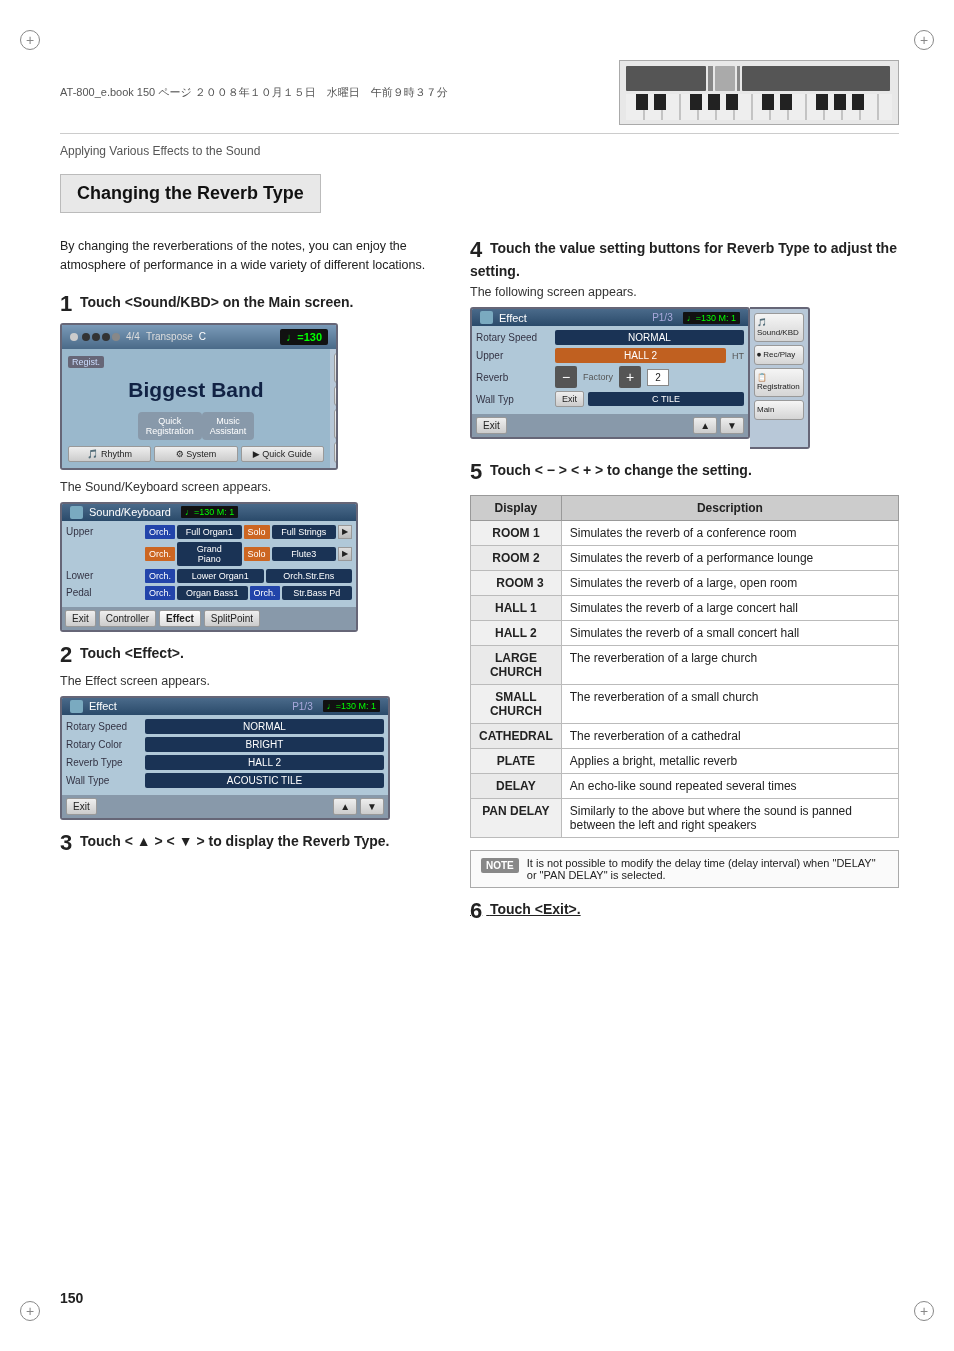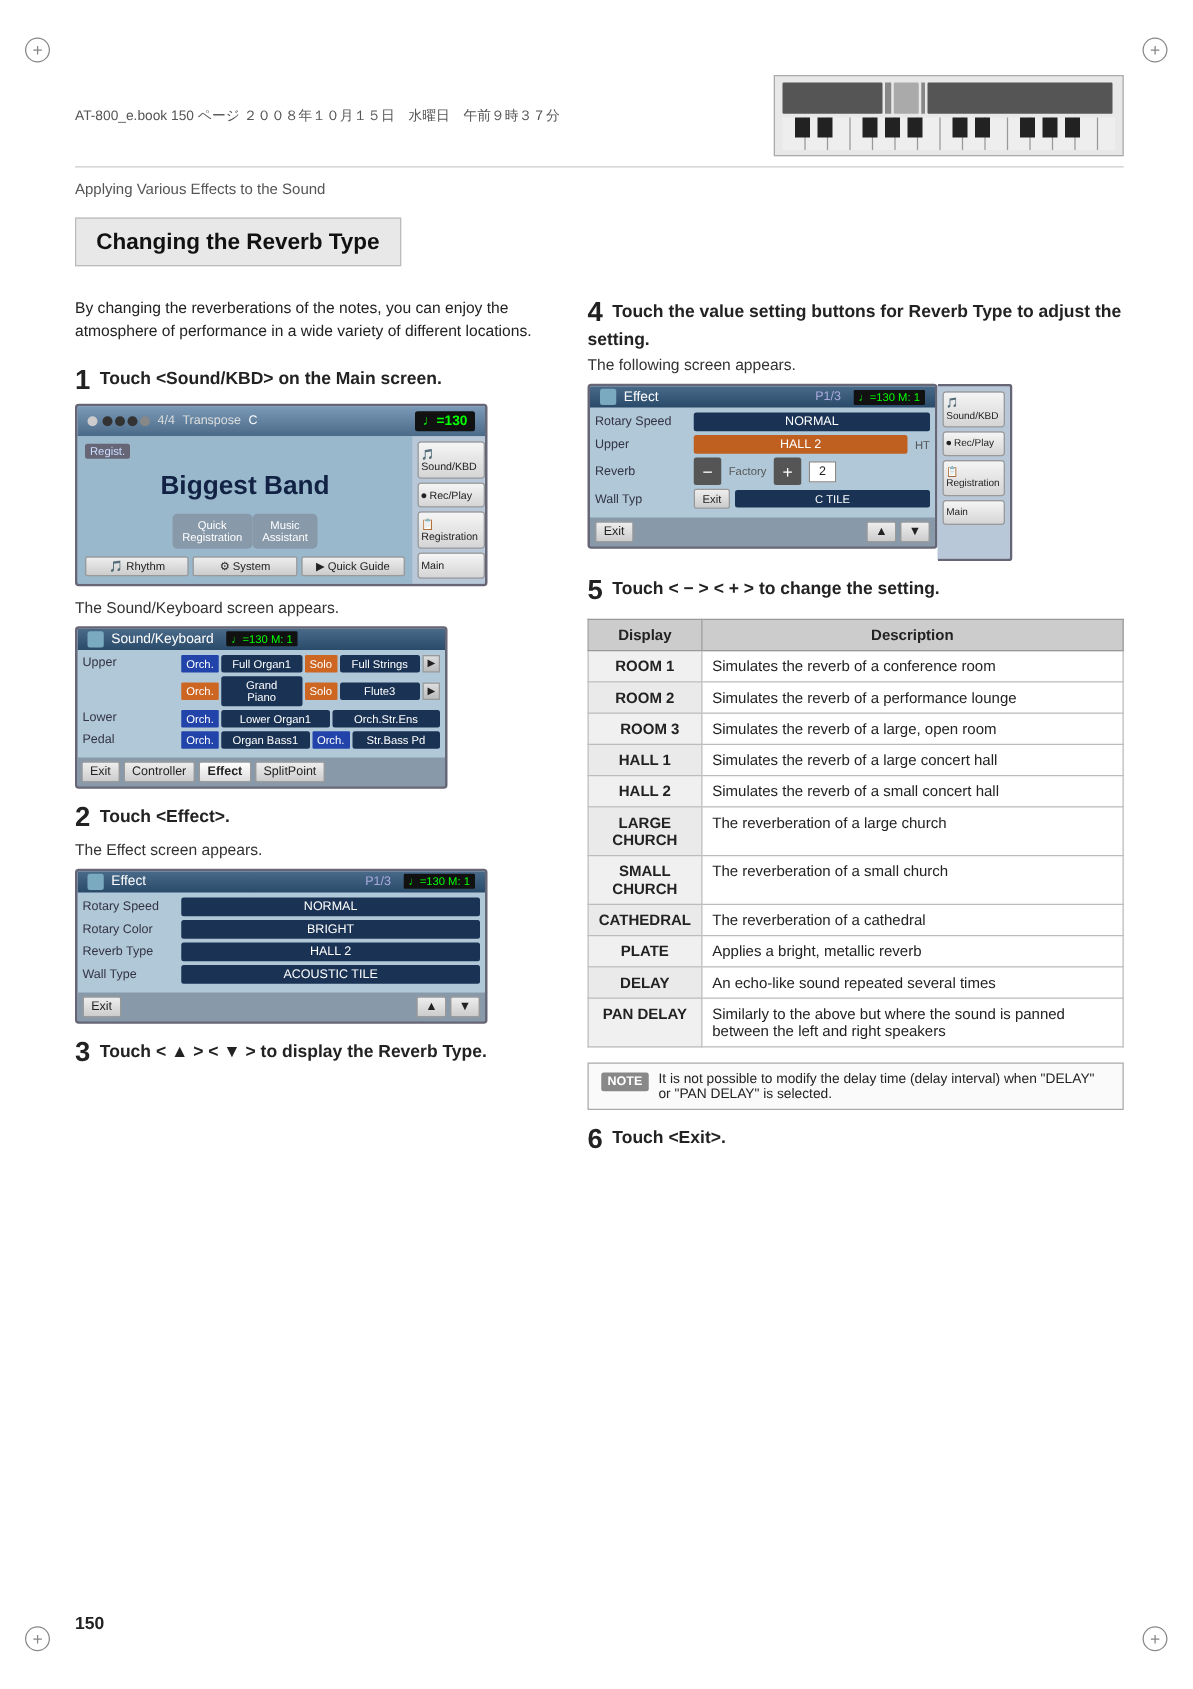--- a/index.html
+++ b/index.html
@@ -269,21 +269,21 @@
       background: linear-gradient(to bottom, #eee, #ccc);
       border: 1px solid #999;
       border-radius: 2px;
       font-size: 10px;
       padding: 2px 6px;
       cursor: pointer;
     }
 
     
     .device-screen {
-      width: 330px;
+      width: 278px;
       font-size: 11px;
     }
     .device-top {
       background: linear-gradient(to bottom, #7a9ab8, #4a6a88);
       padding: 4px 8px;
       display: flex;
       align-items: center;
       gap: 6px;
     }
     .tempo-display {
@@ -676,21 +676,21 @@
               </tr>
             </tbody>
         </table>
 
         <div class="note-box">
           <span class="note-badge">NOTE</span>
           <span>It is not possible to modify the delay time (delay interval) when "DELAY" or "PAN DELAY" is selected.</span>
         </div>
       </div>
 
-      <div style="margin-top:8px;">
+      <div style="margin-top:8px;text-decoration:underline;">
         <span class="step-num">6</span>
         <span class="step-text">Touch &lt;Exit&gt;.</span>
       </div>
 
     </div>
   </div>
 
 </div>
 
 <div class="page-num">150</div>

